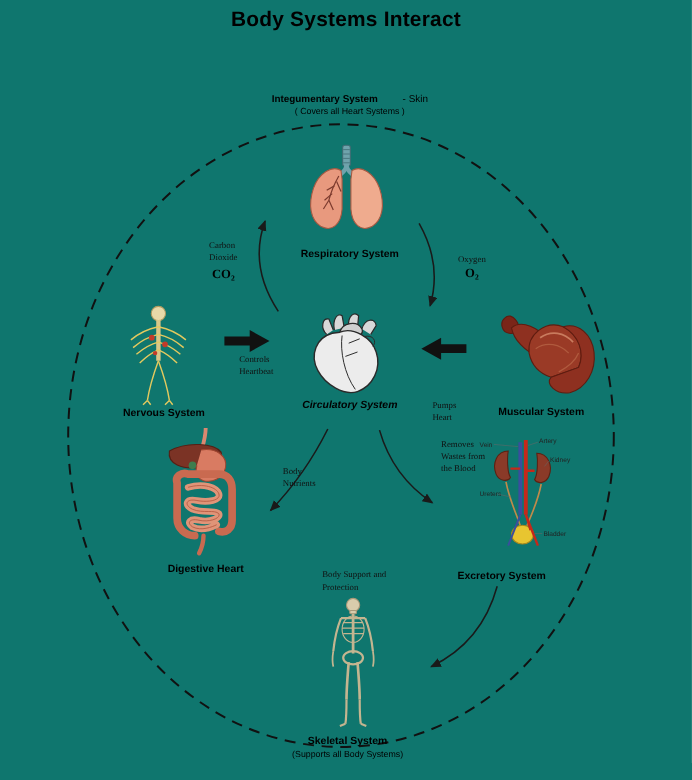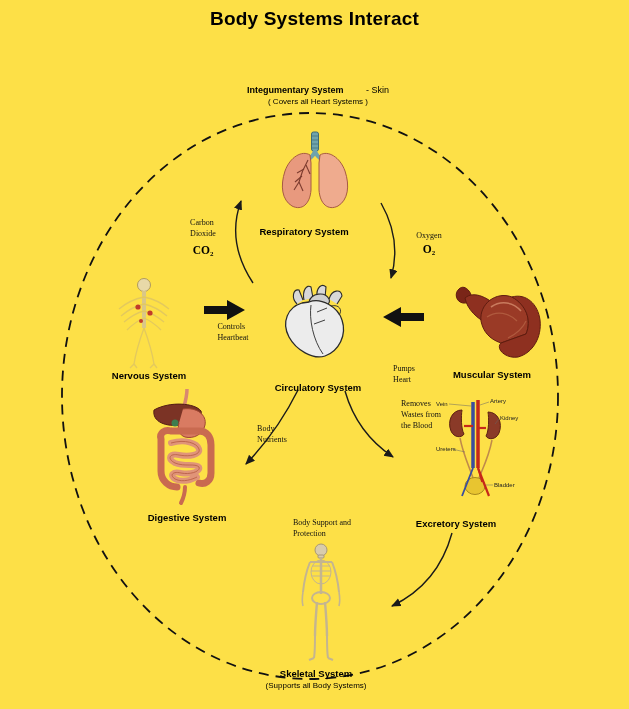--- a/index.html
+++ b/index.html
@@ -1,17 +1,17 @@
 <!DOCTYPE html>
 <html><head>
 <meta charset="utf-8">
 <style>
   html,body { margin:0; padding:0; background:#ffffff; }
   .stage {
-    position:relative; width:629px; height:709px; background:#fde047;
+    position:relative; width:629px; height:709px; background:#0f766e;
     font-family:"Liberation Sans", sans-serif; overflow:hidden;
   }
   .abs { position:absolute; }
   .title {
     position:absolute; left:50%; top:8px; transform:translateX(-50%);
     font-size:19px; font-weight:bold; color:#000; white-space:nowrap;
     letter-spacing:0.2px;
   }
   .integ-head {
     position:absolute; left:318px; top:85px; transform:translateX(-50%);
@@ -83,21 +83,21 @@
     <path d="M47 24 C55 19 67 26 72 40 C77 55 75 69 65 75 C55 80 47 73 46 59 L46 32 Z" fill="#EFAB8E" stroke="#A65A43" stroke-width="1"></path>
     <g stroke="#7C3B2E" stroke-width="1.1" fill="none">
       <path d="M35 29 C31 36 28 43 26 51"></path>
       <path d="M31 38 L24 42"></path>
       <path d="M29 45 L22 51"></path>
       <path d="M26 51 L21 59"></path>
       <path d="M26 51 L30 60"></path>
       <path d="M33 34 L37 43"></path>
     </g>
   </svg>
-  <div class="sys-label" style="left:304px;top:226px;">Respiratory System</div>
+  <div class="sys-label" style="left:318px;top:226px;">Respiratory System</div>
 
   <div class="annot" style="left:203px;top:218px;">Carbon
 Dioxide</div>
   <div class="gas" style="left:203px;top:244px;">CO₂</div>
   <div class="annot" style="left:429px;top:231px;">Oxygen</div>
   <div class="gas" style="left:429px;top:243px;">O₂</div>
 
   <svg class="figure" style="left:106px;top:276px;" width="84" height="94" viewBox="0 0 84 94">
     <circle cx="38" cy="9" r="6.5" fill="#E8D9A8" stroke="#B09A5E"></circle>
     <path d="M38 15 L38 52" stroke="#D9C788" stroke-width="4"></path>
@@ -135,21 +135,21 @@
       <path d="M41 21 C43 12 57 10 61 18 C63 23 57 26 53 24" fill="#cfcfcf"></path>
     </g>
     <path d="M34 22 C20 26 13 41 21 56 C28 69 45 79 57 75 C71 70 79 54 74 39 C70 26 53 16 41 21 Z" fill="#ececec" stroke="#2a2a2a" stroke-width="1.3"></path>
     <g stroke="#2a2a2a" fill="none" stroke-width="0.9">
       <path d="M43 24 C41 38 45 59 55 73"></path>
       <path d="M49 31 L59 27"></path>
       <path d="M46 43 L57 39"></path>
       <path d="M63 25 C71 23 75 29 71 34"></path>
     </g>
   </svg>
-  <div class="sys-label" style="left:318px;top:382px;">Circulatory System</div>
+  <div class="sys-label" style="left:318px;top:363px;font-style:italic;">Circulatory System</div>
 
   <div class="annot" style="left:404px;top:328px;margin-top:36px;">Pumps
 Heart</div>
 
   <svg class="figure" style="left:450px;top:276px;" width="95" height="88" viewBox="0 0 95 88">
     <path d="M9 13 C4 17 6 26 13 27 C20 28 24 21 19 15 C16 11 12 10 9 13 Z" fill="#7A2518" stroke="#5F1C10"></path>
     <path d="M15 22 C24 14 40 22 50 34 L40 49 C27 43 17 33 15 22 Z" fill="#8E3020" stroke="#5F1C10"></path>
     <path d="M31 45 C29 28 46 15 62 21 C76 27 82 44 76 58 L51 67 C39 63 33 55 31 45 Z" fill="#9A3A26" stroke="#5F1C10"></path>
     <path d="M62 21 C76 17 88 28 90 44 C92 61 83 77 68 81 C56 83 45 73 51 67 L76 58 C82 44 76 29 62 21 Z" fill="#8E3020" stroke="#5F1C10"></path>
     <g fill="none">
@@ -163,21 +163,21 @@
   <svg class="figure" style="left:137px;top:387px;" width="95" height="120" viewBox="0 0 95 120">
     <path d="M50 2 C50 10 48 16 46 23" stroke="#D98870" stroke-width="3.5" fill="none"></path>
     <path d="M17 23 C33 14 58 16 64 24 C66 30 58 36 44 38 C29 40 15 35 17 23 Z" fill="#7B3325" stroke="#551F14"></path>
     <circle cx="38" cy="36" r="3.5" fill="#3E7D4E"></circle>
     <path d="M46 22 C60 20 70 28 68 38 C66 48 56 52 48 50 C42 48 40 42 42 36" fill="#D97B62" stroke="#9E4630" stroke-width="1"></path>
     <path d="M24 52 C22 46 28 42 34 44 L62 44 C70 44 74 50 74 58 L74 86 C74 94 68 98 62 96 M24 52 L24 84 C24 94 32 100 40 100" fill="none" stroke="#C96A50" stroke-width="7" stroke-linecap="round"></path>
     <path d="M34 56 C48 52 60 56 62 62 C64 68 52 70 42 68 C32 66 30 72 38 76 C48 80 58 76 62 80 C64 84 54 88 44 86 C36 84 32 88 38 92 C46 96 56 92 60 90" fill="none" stroke="#E09478" stroke-width="6" stroke-linecap="round"></path>
     <path d="M34 56 C48 52 60 56 62 62 C64 68 52 70 42 68 C32 66 30 72 38 76 C48 80 58 76 62 80 C64 84 54 88 44 86 C36 84 32 88 38 92 C46 96 56 92 60 90" fill="none" stroke="#B55B42" stroke-width="0.8"></path>
     <path d="M48 100 C48 106 46 112 44 116" stroke="#C96A50" stroke-width="4" fill="none" stroke-linecap="round"></path>
   </svg>
-  <div class="sys-label" style="left:187px;top:512px;">Digestive System</div>
+  <div class="sys-label" style="left:187px;top:512px;">Digestive Heart</div>
 
   <div class="annot" style="left:272px;top:424px;">Body
 Nutrients</div>
 
   <div class="annot" style="left:421px;top:399px;">Removes
 Wastes from
 the Blood</div>
 
   <svg class="figure" style="left:434px;top:396px;" width="92" height="112" viewBox="0 0 92 112">
     <line x1="39" y1="6" x2="39" y2="72" stroke="#3A4E9E" stroke-width="3.5"></line>

